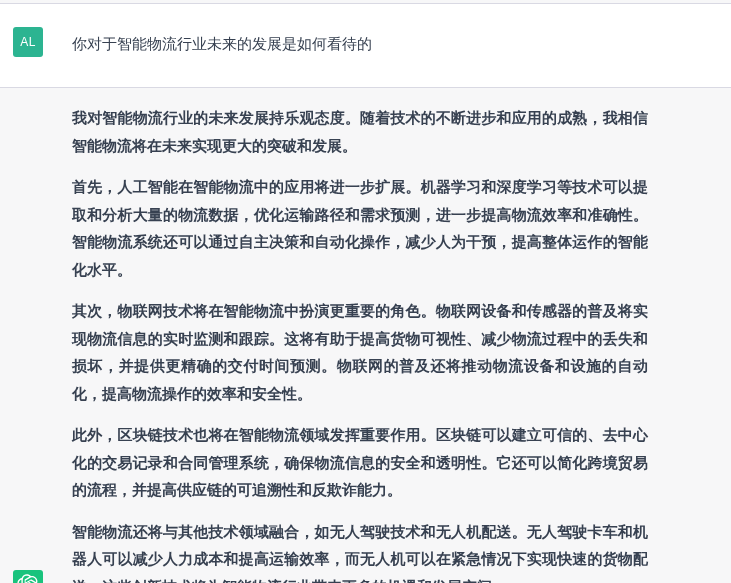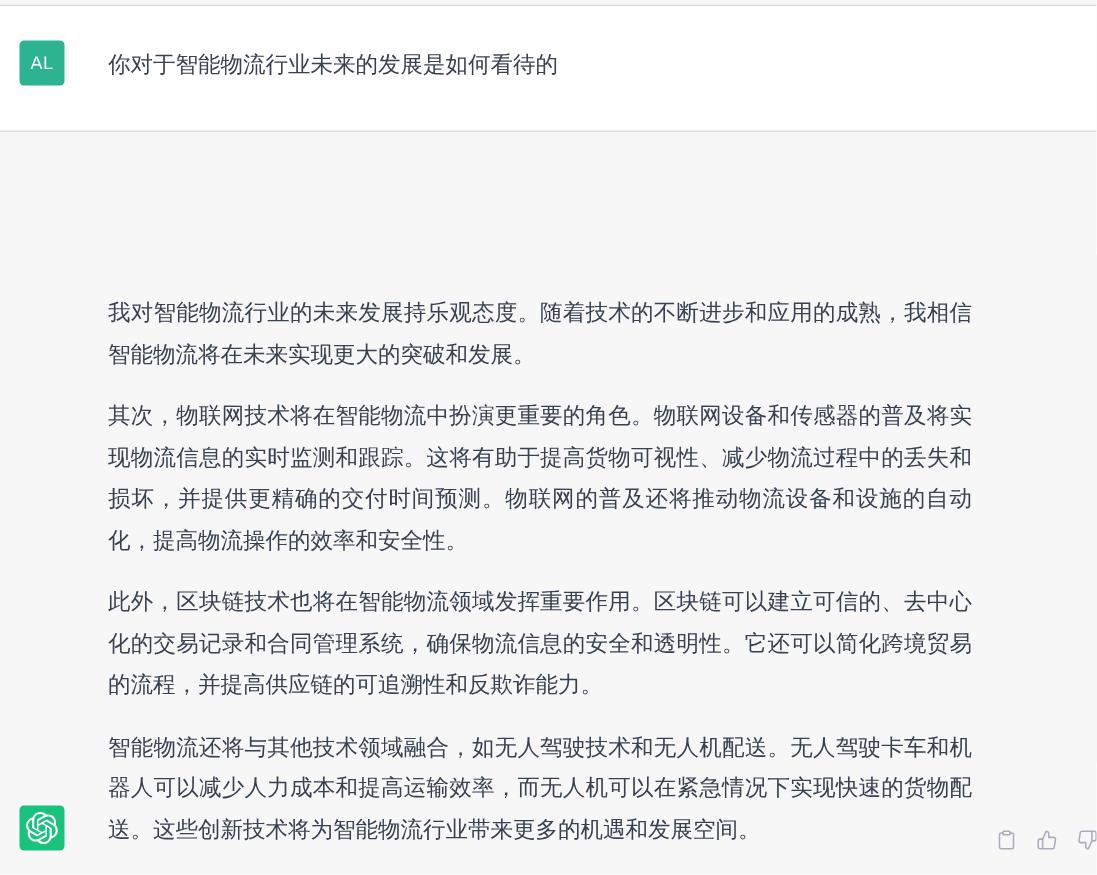--- a/index.html
+++ b/index.html
@@ -57,20 +57,21 @@
     margin-left:29px;
     width:576px;
     flex:0 0 576px;
     line-height:27.5px;
   }
   .user-section .msg-body{padding-top:2px;}
   .assistant-section .msg-body{padding-top:0;}
   .msg-body p{
     margin:0 0 14px 0;
     text-align:justify;
+    font-weight:bold;
   }
   .msg-body p:last-child{margin-bottom:0;}
   .actions{
     display:flex;
     gap:13px;
     margin-left:16px;
     margin-top:6px;
     color:var(--icon);
   }
   .action-btn{
@@ -105,20 +106,21 @@
   <div class="avatar avatar-assistant">
     <span style="line-height:0;">
       <svg viewBox="0 0 41 41" fill="#ffffff" xmlns="http://www.w3.org/2000/svg">
           <path d="M37.5324 16.8707C37.9808 15.5241 38.1363 14.0974 37.9886 12.6859C37.8409 11.2744 37.3934 9.91076 36.676 8.68622C35.6126 6.83404 33.9882 5.3676 32.0373 4.4985C30.0864 3.62941 27.9098 3.40259 25.8215 3.85078C24.8796 2.7893 23.7219 1.94125 22.4257 1.36341C21.1295 0.785575 19.7249 0.491269 18.3058 0.500197C16.1708 0.495044 14.0893 1.16803 12.3614 2.42214C10.6335 3.67624 9.34853 5.44666 8.6917 7.47815C7.30085 7.76286 5.98686 8.3414 4.8377 9.17505C3.68854 10.0087 2.73073 11.0782 2.02839 12.312C0.956464 14.1591 0.498905 16.2988 0.721698 18.4228C0.944492 20.5467 1.83612 22.5449 3.268 24.1293C2.81966 25.4759 2.66413 26.9026 2.81182 28.3141C2.95951 29.7256 3.40701 31.0892 4.12437 32.3138C5.18791 34.1659 6.8123 35.6322 8.76321 36.5013C10.7141 37.3704 12.8907 37.5973 14.979 37.1492C15.9208 38.2107 17.0786 39.0587 18.3747 39.6366C19.6709 40.2144 21.0755 40.5087 22.4946 40.4998C24.6307 40.5054 26.7133 39.8321 28.4418 38.5772C30.1704 37.3223 31.4556 35.5506 32.1119 33.5179C33.5027 33.2332 34.8167 32.6547 35.9659 31.821C37.115 30.9874 38.0728 29.9178 38.7752 28.684C39.8458 26.8371 40.3023 24.6979 40.0789 22.5748C39.8556 20.4517 38.9639 18.4544 37.5324 16.8707ZM22.4978 37.8849C20.7443 37.8874 19.0459 37.2733 17.6994 36.1501C17.7601 36.117 17.8666 36.0586 17.936 36.0161L25.9004 31.4156C26.1003 31.3019 26.2663 31.137 26.3813 30.9378C26.4964 30.7386 26.5563 30.5124 26.5549 30.2825V19.0542L29.9213 20.998C29.9389 21.0068 29.9541 21.0198 29.9656 21.0359C29.977 21.052 29.9842 21.0707 29.9867 21.0902V30.3889C29.9842 32.375 29.1946 34.2791 27.7909 35.6841C26.3872 37.0892 24.4838 37.8806 22.4978 37.8849ZM6.39227 31.0064C5.51397 29.4888 5.19742 27.7107 5.49804 25.9832C5.55718 26.0187 5.66048 26.0818 5.73461 26.1244L13.699 30.7248C13.8975 30.8408 14.1233 30.902 14.3532 30.902C14.583 30.902 14.8088 30.8408 15.0073 30.7248L24.731 25.1103V28.9979C24.7321 29.0177 24.7283 29.0376 24.7199 29.0556C24.7115 29.0736 24.6988 29.0893 24.6829 29.1012L16.6317 33.7497C14.9096 34.7416 12.8643 35.0097 10.9447 34.4954C9.02506 33.9811 7.38785 32.7263 6.39227 31.0064ZM4.29707 13.6194C5.17156 12.0998 6.55279 10.9364 8.19885 10.3327C8.19885 10.4013 8.19491 10.5228 8.19491 10.6071V19.808C8.19351 20.0378 8.25334 20.2638 8.36823 20.4629C8.48312 20.6619 8.64893 20.8267 8.84863 20.9404L18.5723 26.5542L15.206 28.4979C15.1894 28.5089 15.1703 28.5155 15.1505 28.5173C15.1307 28.5191 15.1107 28.516 15.0924 28.5082L7.04046 23.8557C5.32135 22.8601 4.06716 21.2235 3.55289 19.3046C3.03862 17.3858 3.30624 15.3413 4.29707 13.6194ZM31.955 20.0556L22.2312 14.4411L25.5976 12.4981C25.6142 12.4872 25.6333 12.4805 25.6531 12.4787C25.6729 12.4769 25.6928 12.4801 25.7111 12.4879L33.7631 17.1364C34.9967 17.849 36.0017 18.8982 36.6606 20.1613C37.3194 21.4244 37.6047 22.849 37.4832 24.2684C37.3617 25.6878 36.8382 27.0432 35.9743 28.1759C35.1103 29.3086 33.9415 30.1717 32.6047 30.6641C32.6047 30.5947 32.6047 30.4733 32.6047 30.3889V21.188C32.6066 20.9586 32.5474 20.7328 32.4332 20.5338C32.319 20.3348 32.154 20.1698 31.955 20.0556ZM35.3055 15.0128C35.2464 14.9765 35.1431 14.9142 35.069 14.8717L27.1045 10.2712C26.906 10.1554 26.6803 10.0943 26.4504 10.0943C26.2206 10.0943 25.9948 10.1554 25.7963 10.2712L16.0726 15.8858V11.9982C16.0715 11.9783 16.0753 11.9585 16.0837 11.9405C16.0921 11.9225 16.1048 11.9068 16.1207 11.8949L24.1719 7.25025C25.4053 6.53903 26.8158 6.19376 28.2383 6.25482C29.6608 6.31589 31.0364 6.78077 32.2044 7.59508C33.3723 8.40939 34.2842 9.53945 34.8334 10.8531C35.3826 12.1667 35.5464 13.6095 35.3055 15.0128ZM14.2424 21.9419L10.8752 19.9981C10.8576 19.9893 10.8423 19.9763 10.8309 19.9602C10.8195 19.9441 10.8122 19.9254 10.8098 19.9058V10.6071C10.8107 9.18295 11.2173 7.78848 11.9819 6.58696C12.7466 5.38544 13.8377 4.42659 15.1275 3.82264C16.4173 3.21869 17.8524 2.99464 19.2649 3.1767C20.6775 3.35876 22.0089 3.93941 23.1034 4.85067C23.0427 4.88379 22.937 4.94215 22.8668 4.98473L14.9024 9.58517C14.7025 9.69878 14.5366 9.86356 14.4215 10.0626C14.3065 10.2616 14.2466 10.4877 14.2479 10.7175L14.2424 21.9419ZM16.071 17.9991L20.4018 15.4978L24.7325 17.9975V22.9985L20.4018 25.4983L16.071 22.9985V17.9991Z"></path>
         </svg>
     </span>
   </div>
 
   <div class="msg-body">
     <p>我对智能物流行业的未来发展持乐观态度。随着技术的不断进步和应用的成熟，我相信智能物流将在未来实现更大的突破和发展。</p>
+    <p>首先，人工智能在智能物流中的应用将进一步扩展。机器学习和深度学习等技术可以提取和分析大量的物流数据，优化运输路径和需求预测，进一步提高物流效率和准确性。智能物流系统还可以通过自主决策和自动化操作，减少人为干预，提高整体运作的智能化水平。</p>
     <p>其次，物联网技术将在智能物流中扮演更重要的角色。物联网设备和传感器的普及将实现物流信息的实时监测和跟踪。这将有助于提高货物可视性、减少物流过程中的丢失和损坏，并提供更精确的交付时间预测。物联网的普及还将推动物流设备和设施的自动化，提高物流操作的效率和安全性。</p>
     <p>此外，区块链技术也将在智能物流领域发挥重要作用。区块链可以建立可信的、去中心化的交易记录和合同管理系统，确保物流信息的安全和透明性。它还可以简化跨境贸易的流程，并提高供应链的可追溯性和反欺诈能力。</p>
     <p>智能物流还将与其他技术领域融合，如无人驾驶技术和无人机配送。无人驾驶卡车和机器人可以减少人力成本和提高运输效率，而无人机可以在紧急情况下实现快速的货物配送。这些创新技术将为智能物流行业带来更多的机遇和发展空间。</p>
   </div>
 
   <div class="actions">
     <button class="action-btn" aria-label="copy">
       <span style="line-height:0;">
         <svg viewBox="0 0 24 24">
             <path d="M16 4h2a2 2 0 0 1 2 2v14a2 2 0 0 1-2 2H6a2 2 0 0 1-2-2V6a2 2 0 0 1 2-2h2"></path>

